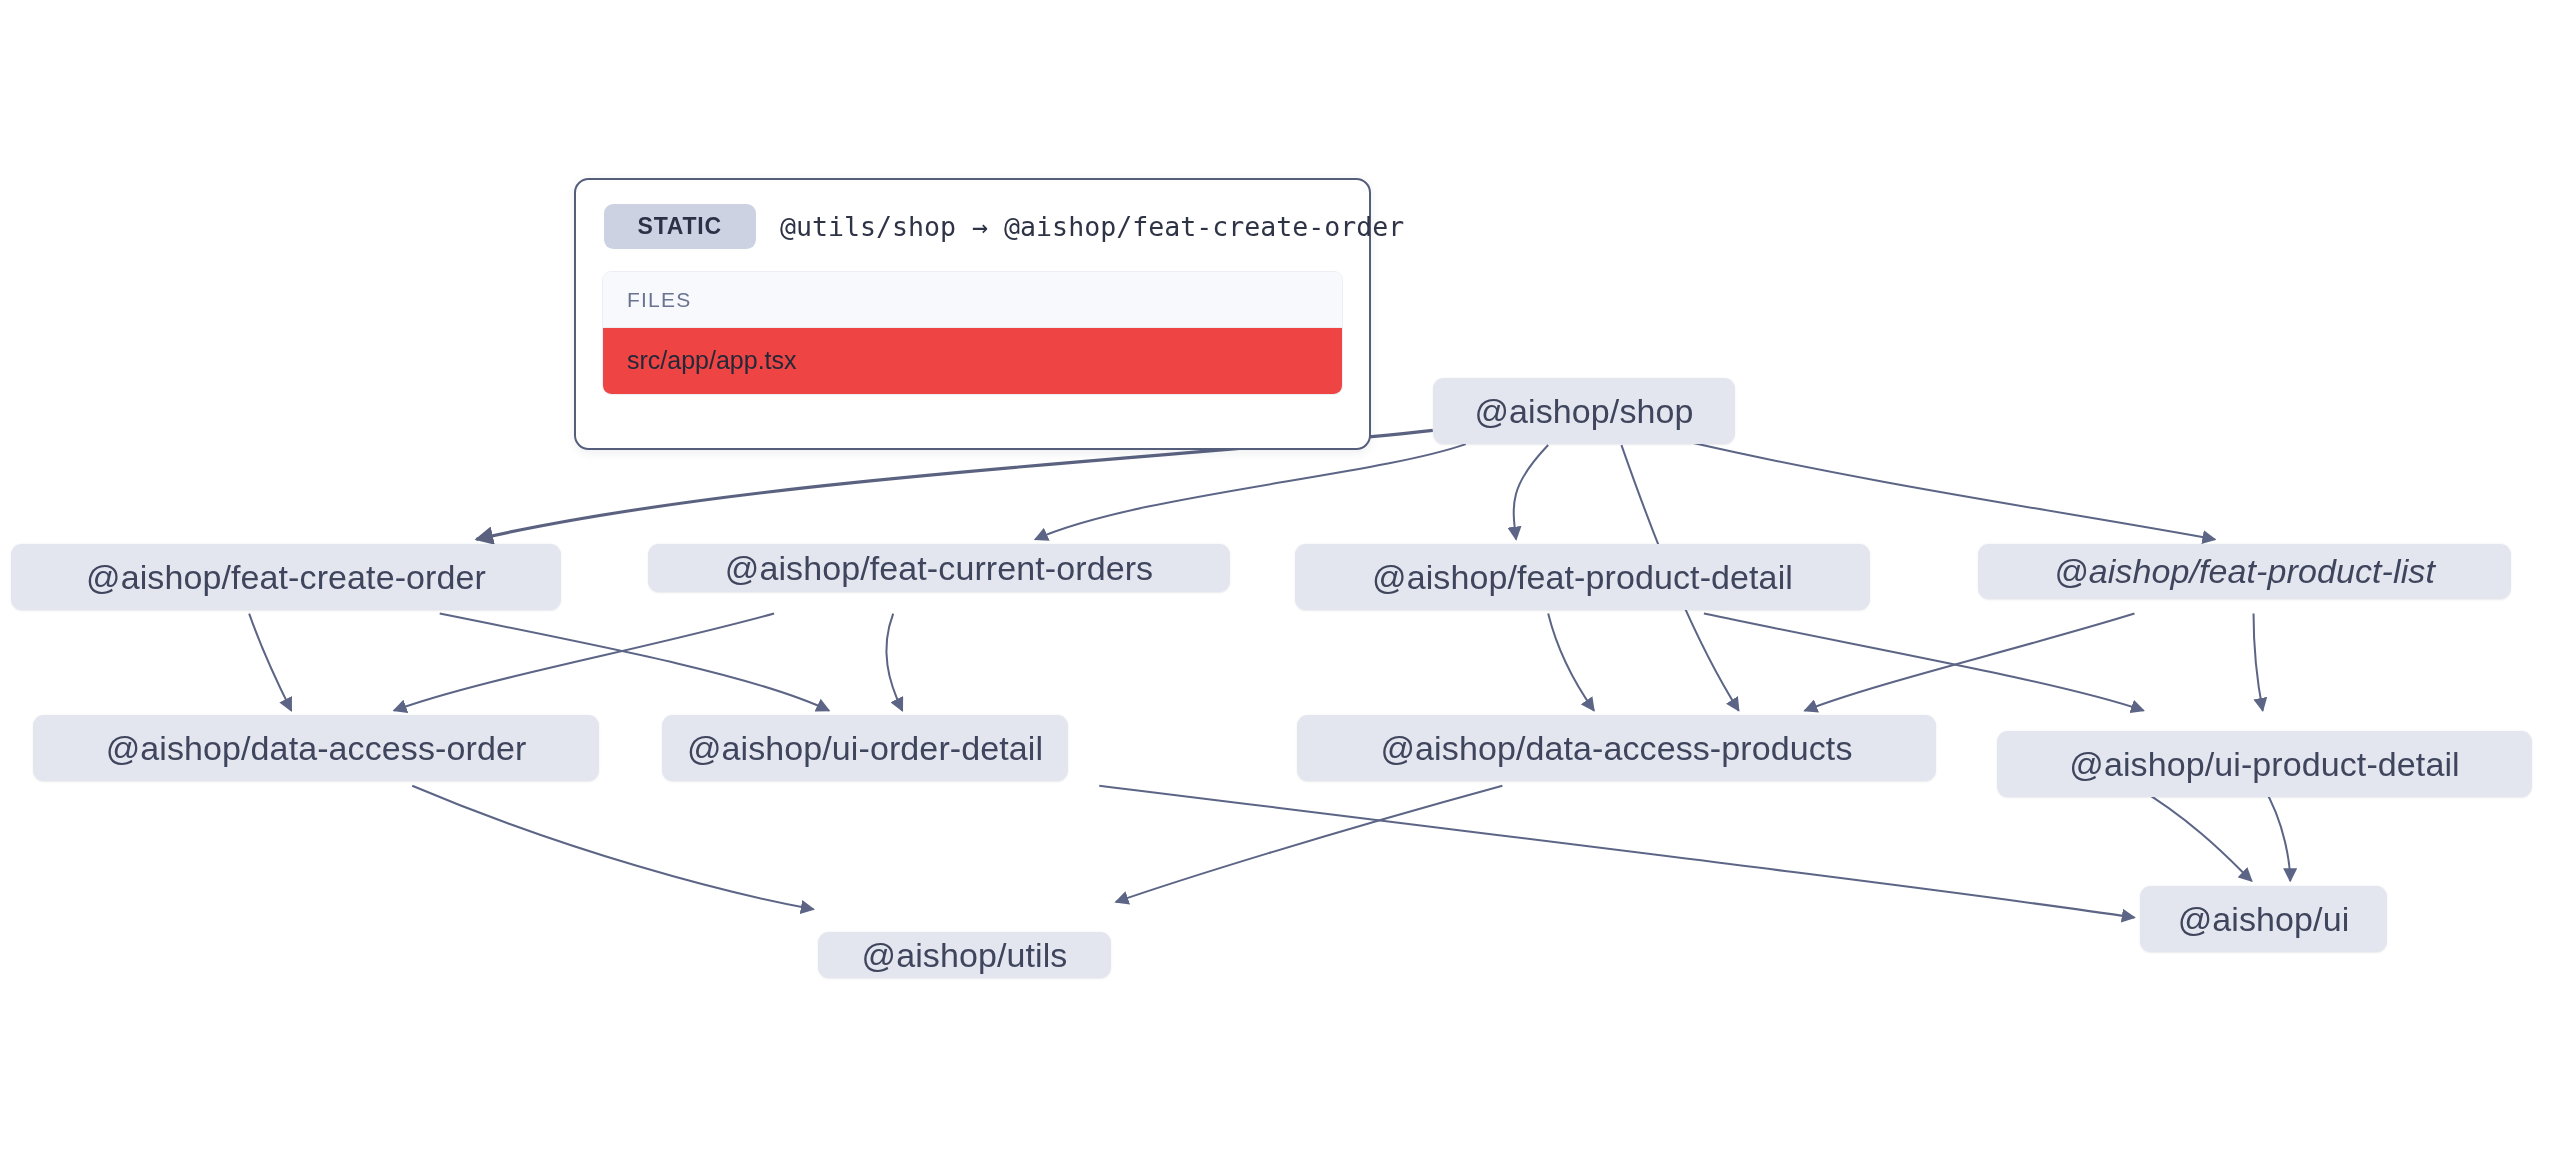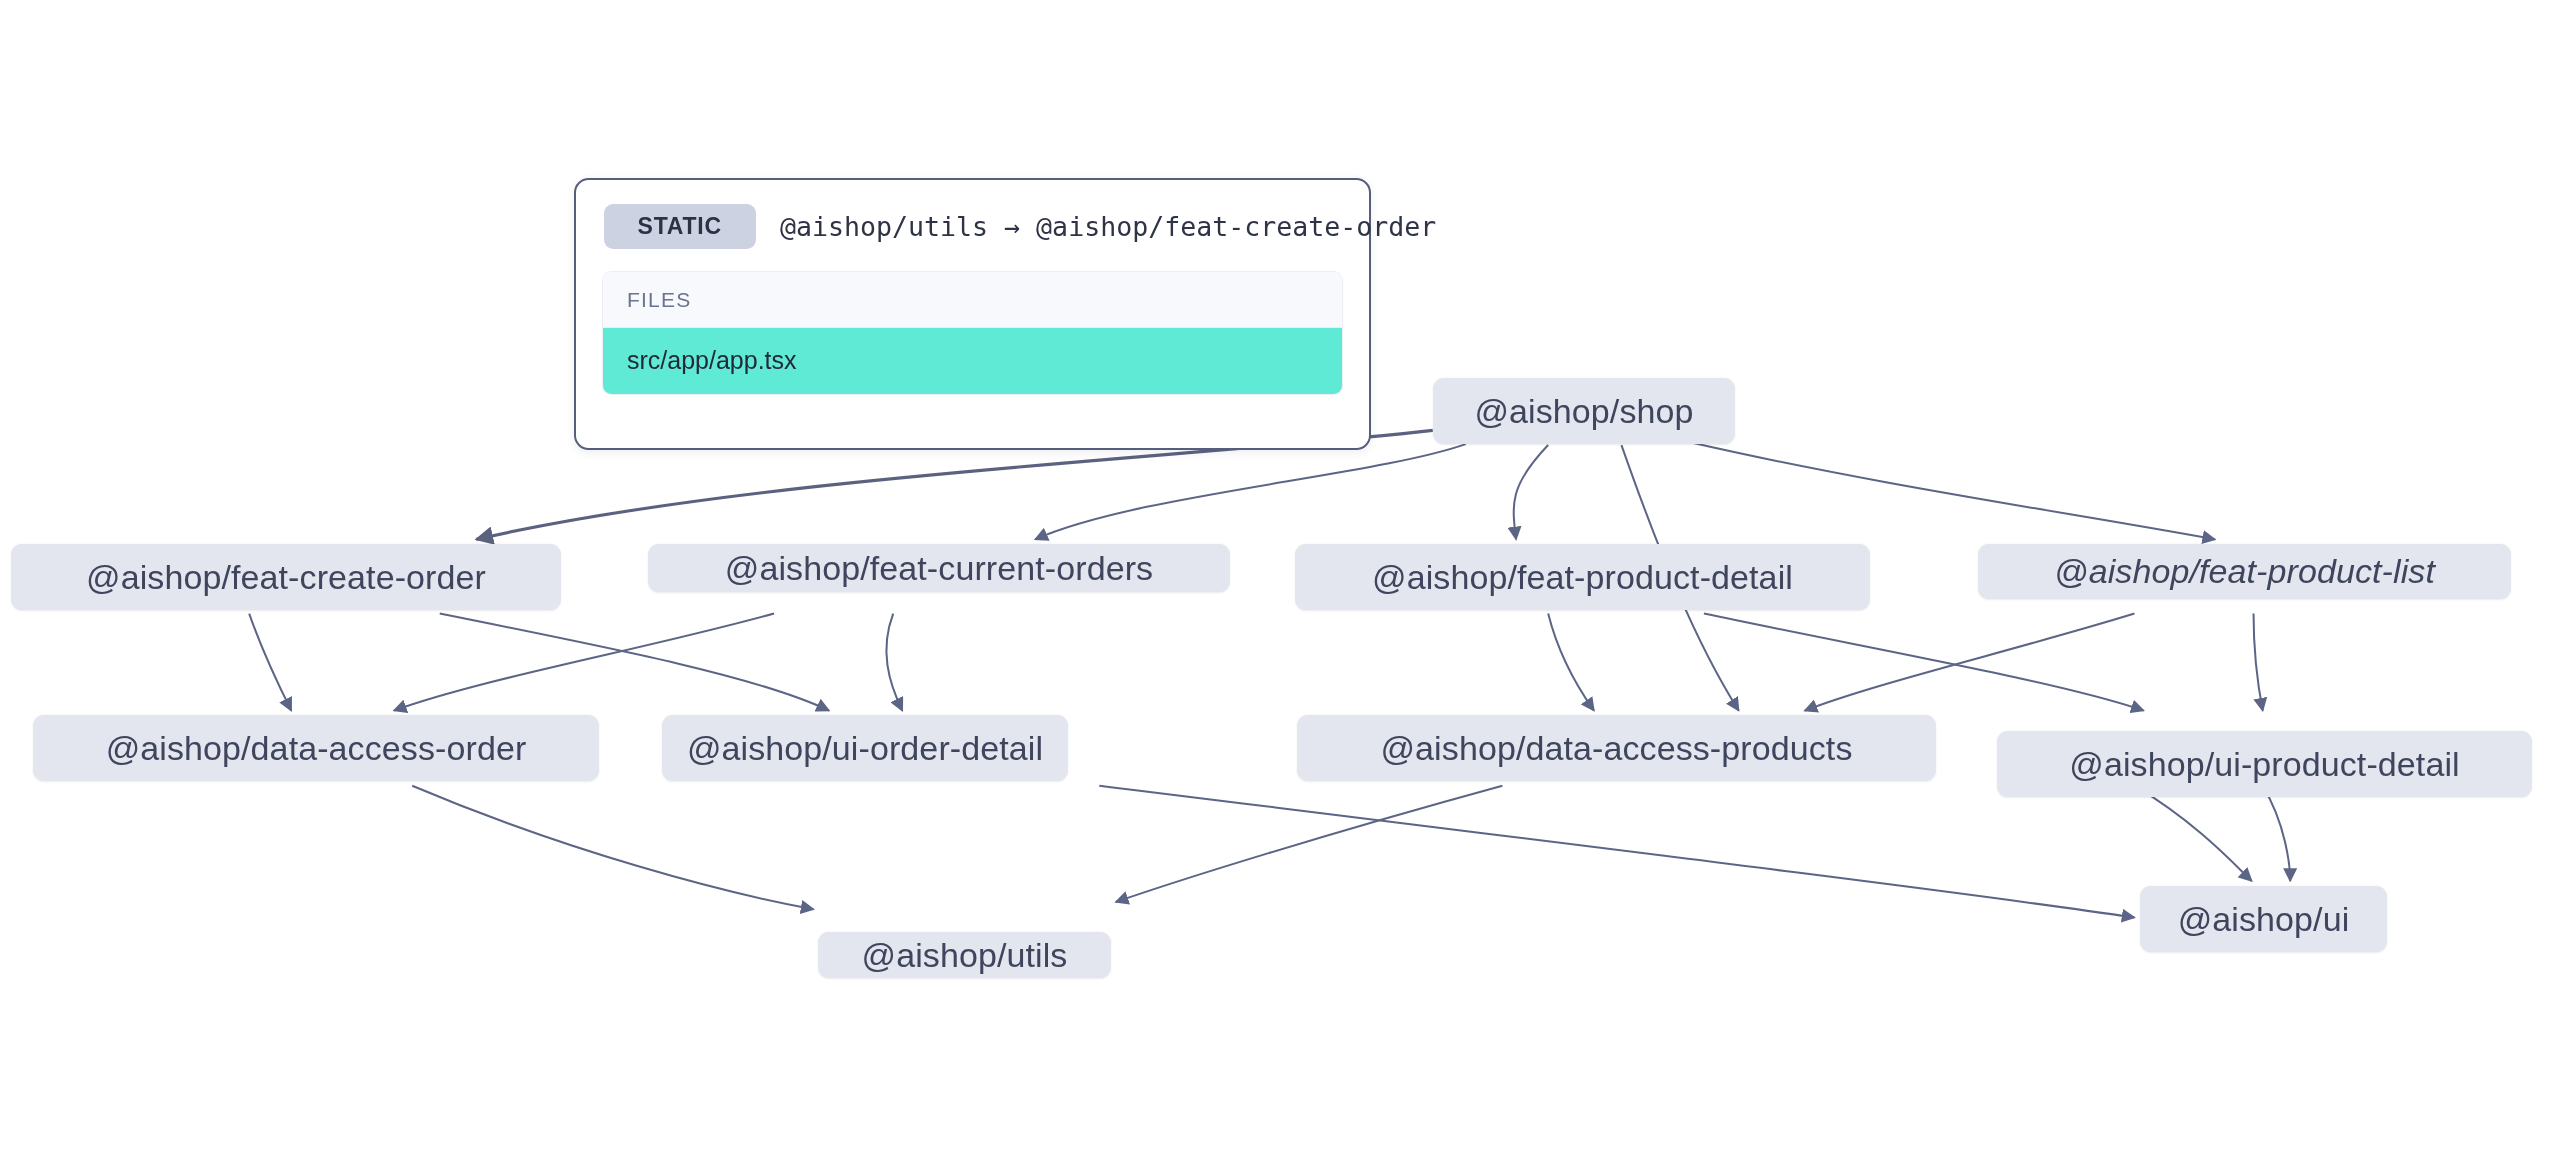--- a/index.html
+++ b/index.html
@@ -70,21 +70,21 @@
   }
   .files-head{
     background:#f8f9fc;
     color:#6a7390;
     font-size:21px;
     letter-spacing:1.2px;
     padding:15.6px 24px;
     border-bottom:1.4px solid #eceef4;
   }
   .files-row{
-    background:#5eead4;
+    background:#ef4444;
     color:#232838;
     font-size:25px;
     padding:18.3px 24px;
   }
 </style>
 </head>
 <body>
 
 <div id="graph-root">
 
@@ -151,21 +151,21 @@
         <span>@aishop/utils</span>
       </div>
       <div class="node" style="left: 2140px; top: 886px; width: 247px; height: 66px;">
         <span>@aishop/ui</span>
       </div>
     </div>
 
   <div id="detail-card">
     <div class="card-head">
       <span class="badge">STATIC</span>
-      <span class="card-title">@aishop/utils → @aishop/feat-create-order</span>
+      <span class="card-title">@utils/shop → @aishop/feat-create-order</span>
     </div>
     <div class="files-box">
       <div class="files-head">FILES</div>
       <div class="files-row">src/app/app.tsx</div>
     </div>
   </div>
 
 </div>
 
 

